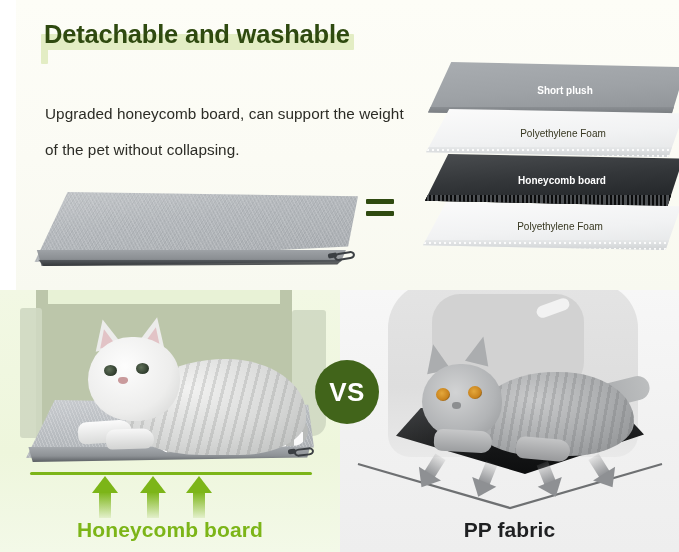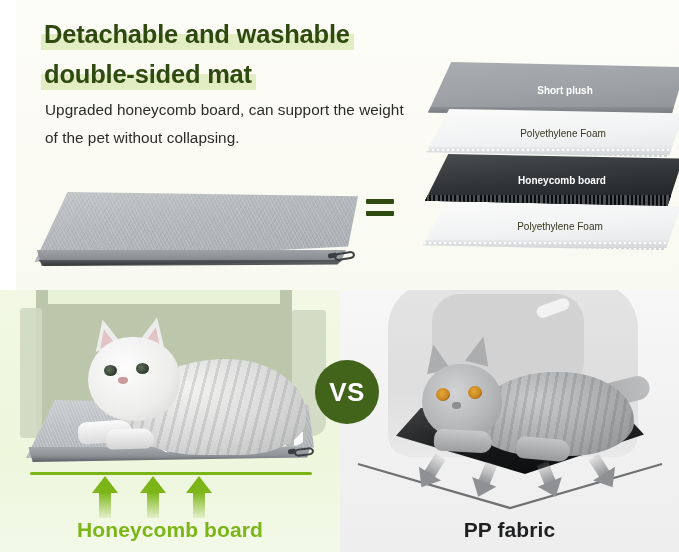--- a/index.html
+++ b/index.html
@@ -35,21 +35,21 @@
     bottom: 4px; height: 16px;
     background: #e3edc4;
     z-index: 0; border-radius: 1px;
   }
   .headline-line .hl-tx { position: relative; z-index: 1; }
 
   .subcopy {
     position: absolute; left: 29px; top: 96px;
     width: 360px;
     font-size: 15.3px;
-    line-height: 28px;
+    line-height: 36px;
     color: #2c2c26;
     letter-spacing: 0.05px;
   }
 
   
   .mat-photo { position: absolute; left: 12px; top: 192px; width: 330px; height: 85px; }
   .mat-top {
     position: absolute; left: 0; top: 0; width: 330px; height: 70px;
     background: linear-gradient(172deg,#c3c6c9 0%, #b4b8bc 40%, #a8acb0 100%);
     clip-path: polygon(12% 0%, 100% 6%, 97% 78%, 2% 100%);
@@ -413,21 +413,20 @@
   <div class="top-section">
 
     <div class="headline-wrap">
       <div class="headline-line">
         <span class="hl-bg"></span>
         <span class="hl-tx">Detachable and washable</span>
       </div>
       <br>
       <div class="headline-line">
         <span class="hl-bg"></span>
-        <span class="hl-tx">double-sided mat</span>
       </div>
     </div>
 
     <div class="subcopy">Upgraded honeycomb board, can support the weight of the pet without collapsing.</div>
 
     <div class="mat-photo">
       <div class="mat-top"></div>
       <div class="mat-tex"></div>
       <div class="mat-side"></div>
       <div class="mat-hem"></div>

